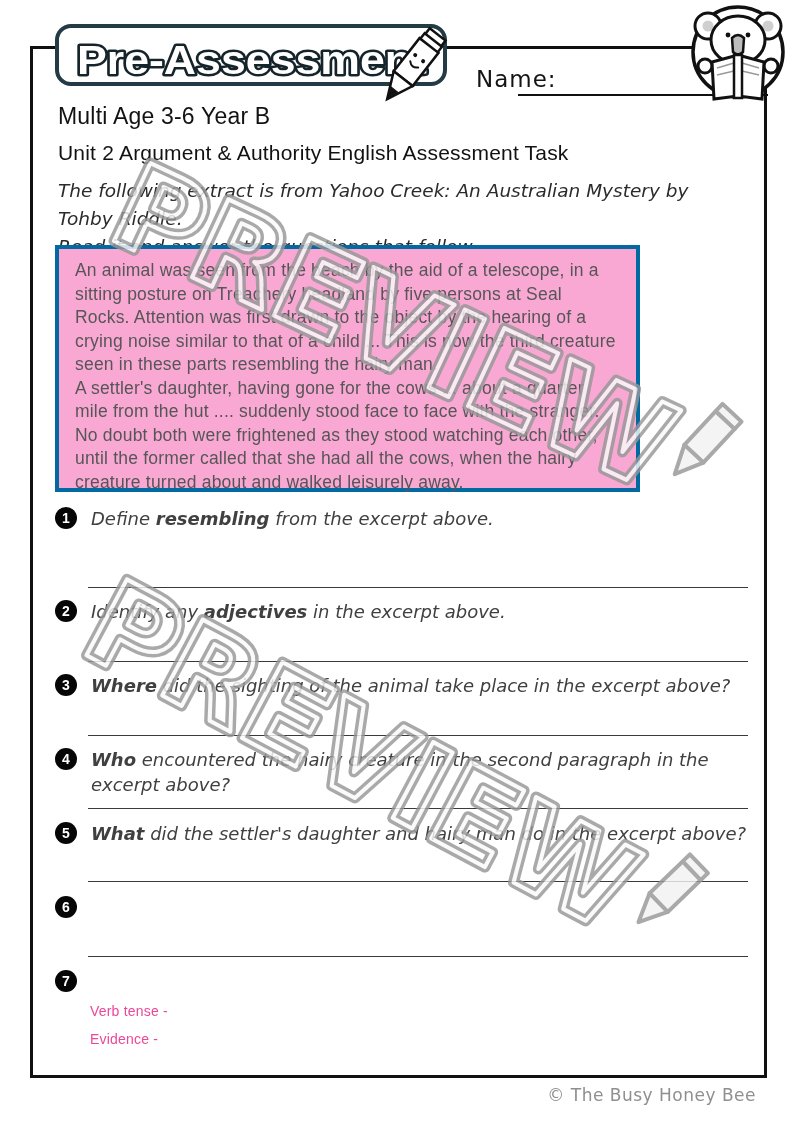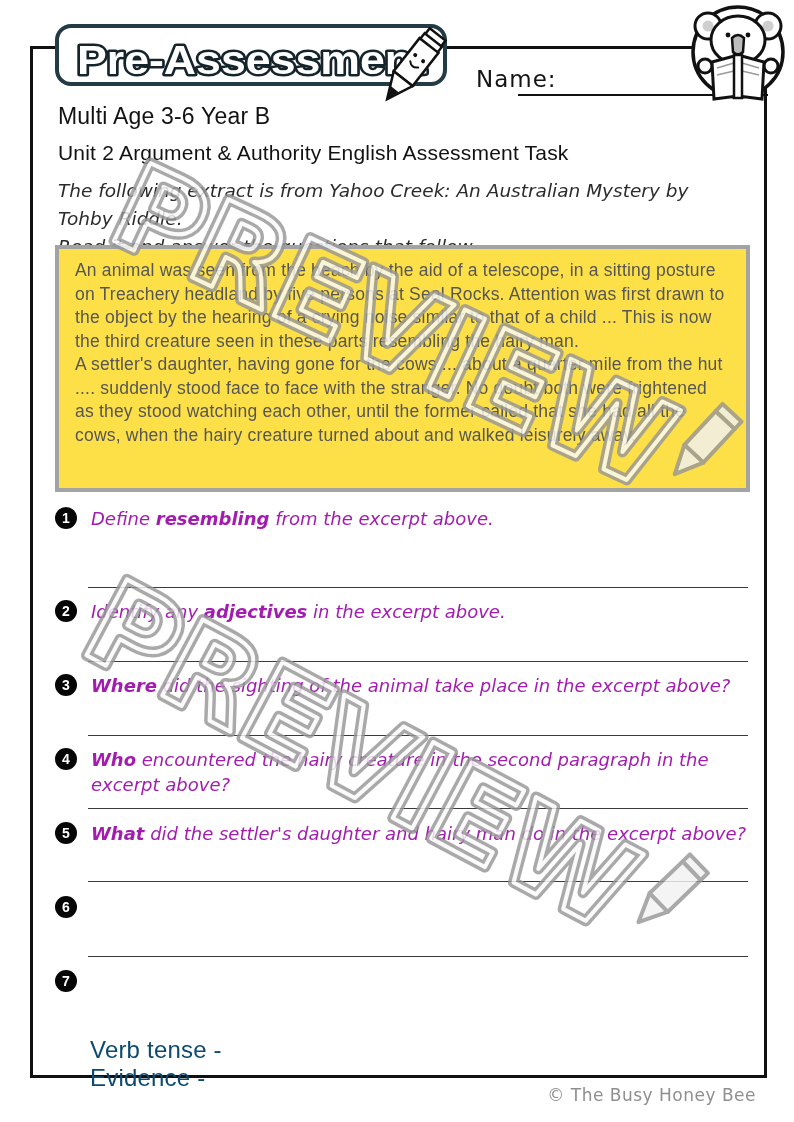--- a/index.html
+++ b/index.html
@@ -33,35 +33,35 @@
           font-family:"Liberation Sans",sans-serif;z-index:2;}
   .h1{top:103px;font-size:23px;}
   .h2{top:141px;font-size:21px;}
 
   
   .intro{position:absolute;left:58px;top:177px;width:670px;z-index:2;
          font-family:"DejaVu Sans",sans-serif;font-style:italic;font-size:18.5px;
          color:#2b2b2b;line-height:28px;}
 
   
-  .extract-box{position:absolute;left:55px;top:245px;width:695px;height:247px;box-sizing:border-box;
-               background:#fde047;border:4px solid #a3a3a3;padding:10px 16px;z-index:2;}
+  .extract-box{position:absolute;left:55px;top:245px;width:585px;height:247px;box-sizing:border-box;
+               background:#f9a8d4;border:4px solid #0369a1;padding:10px 16px;z-index:2;}
   .extract-box p{margin:0;font-family:"Liberation Sans",sans-serif;font-size:17.5px;
                  color:#565656;line-height:23.5px;letter-spacing:.2px;}
 
   
   .question{position:absolute;left:55px;width:700px;display:flex;align-items:flex-start;gap:14px;z-index:2;}
   .qnum{flex:0 0 auto;width:22px;height:22px;border-radius:50%;background:#060606;color:#fff;
         font-family:"Liberation Sans",sans-serif;font-weight:bold;font-size:14px;
         display:inline-flex;align-items:center;justify-content:center;margin-top:1px;}
-  .qtext{font-family:"DejaVu Sans",sans-serif;font-style:italic;font-size:18px;color:#a21caf;line-height:25px;}
+  .qtext{font-family:"DejaVu Sans",sans-serif;font-style:italic;font-size:18px;color:#404040;line-height:25px;}
   .qtext b{font-weight:bold;}
   .answer-line{position:absolute;left:88px;width:660px;border-bottom:1.6px solid #3a3a3a;z-index:2;}
-  .q-sub{position:absolute;left:90px;font-family:"Liberation Sans",sans-serif;font-size:24px;
-         color:#0c4a6e;z-index:2;letter-spacing:.2px;margin-top:33px;}
+  .q-sub{position:absolute;left:90px;font-family:"Liberation Sans",sans-serif;font-size:14px;
+         color:#ec4899;z-index:2;letter-spacing:.2px;}
 
   
   .wm{position:absolute;z-index:9;opacity:.82;pointer-events:none;}
   .wm text{font-family:"DejaVu Sans",sans-serif;font-weight:bold;font-size:118px;}
   .wm .wm-a{fill:none;stroke:#979797;stroke-width:11px;stroke-linejoin:round;}
   .wm .wm-b{fill:none;stroke:#fafafa;stroke-width:4px;stroke-linejoin:round;}
   .wm .wm-pencil{fill:#f2f2f2;stroke:#979797;stroke-width:4px;stroke-linejoin:round;}
   .wm1{left:86px;top:268px;transform:rotate(25deg);transform-origin:50% 50%;}
   .wm2{left:52px;top:700px;transform:rotate(28deg);transform-origin:50% 50%;}
 

